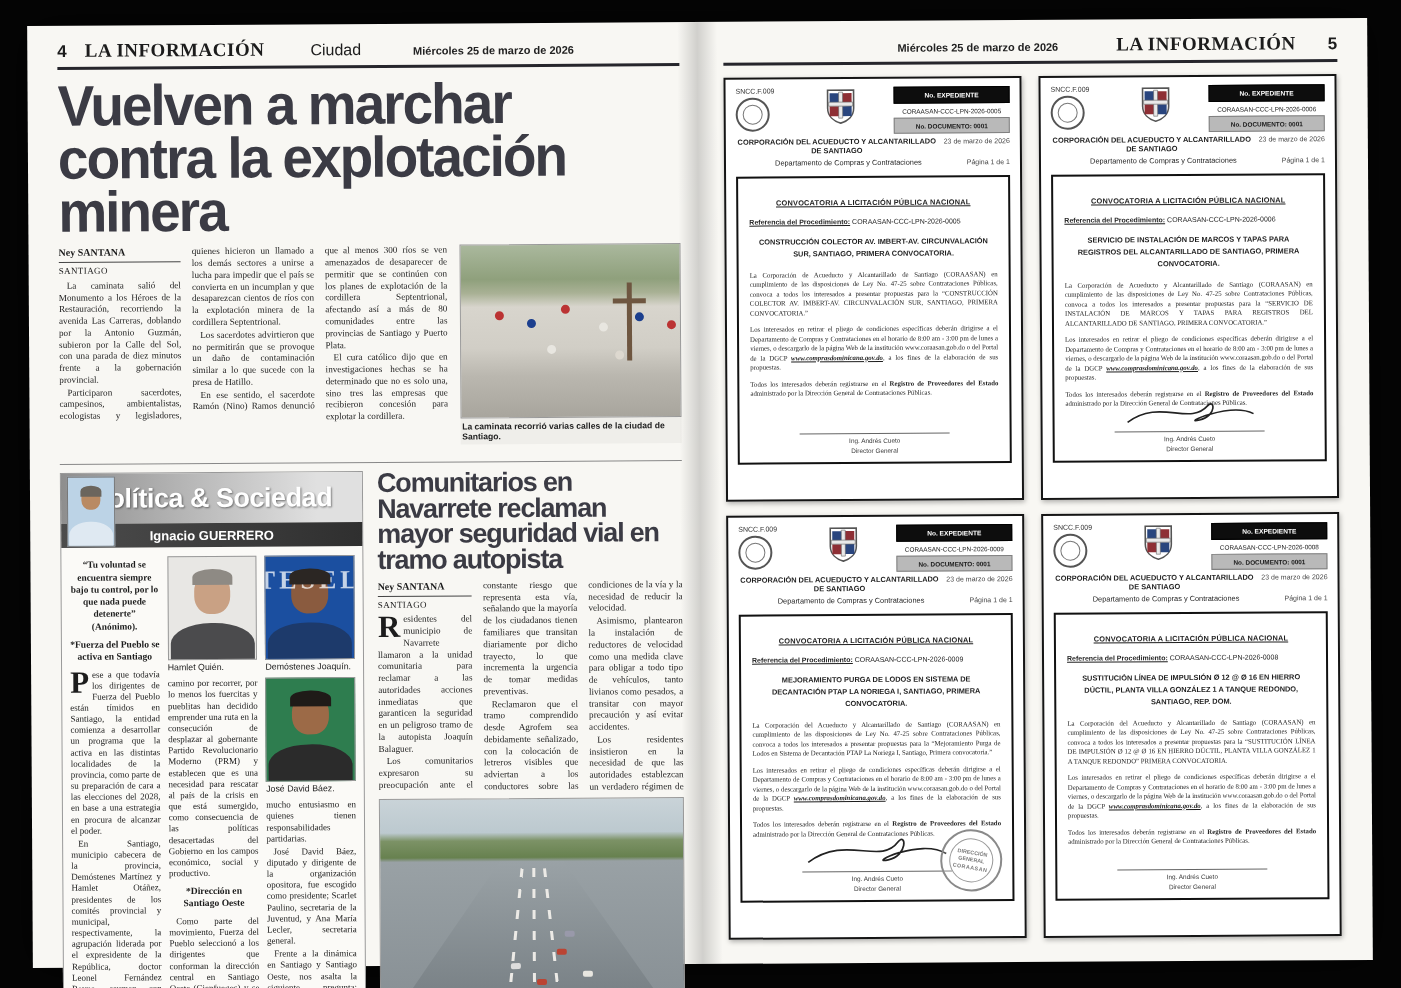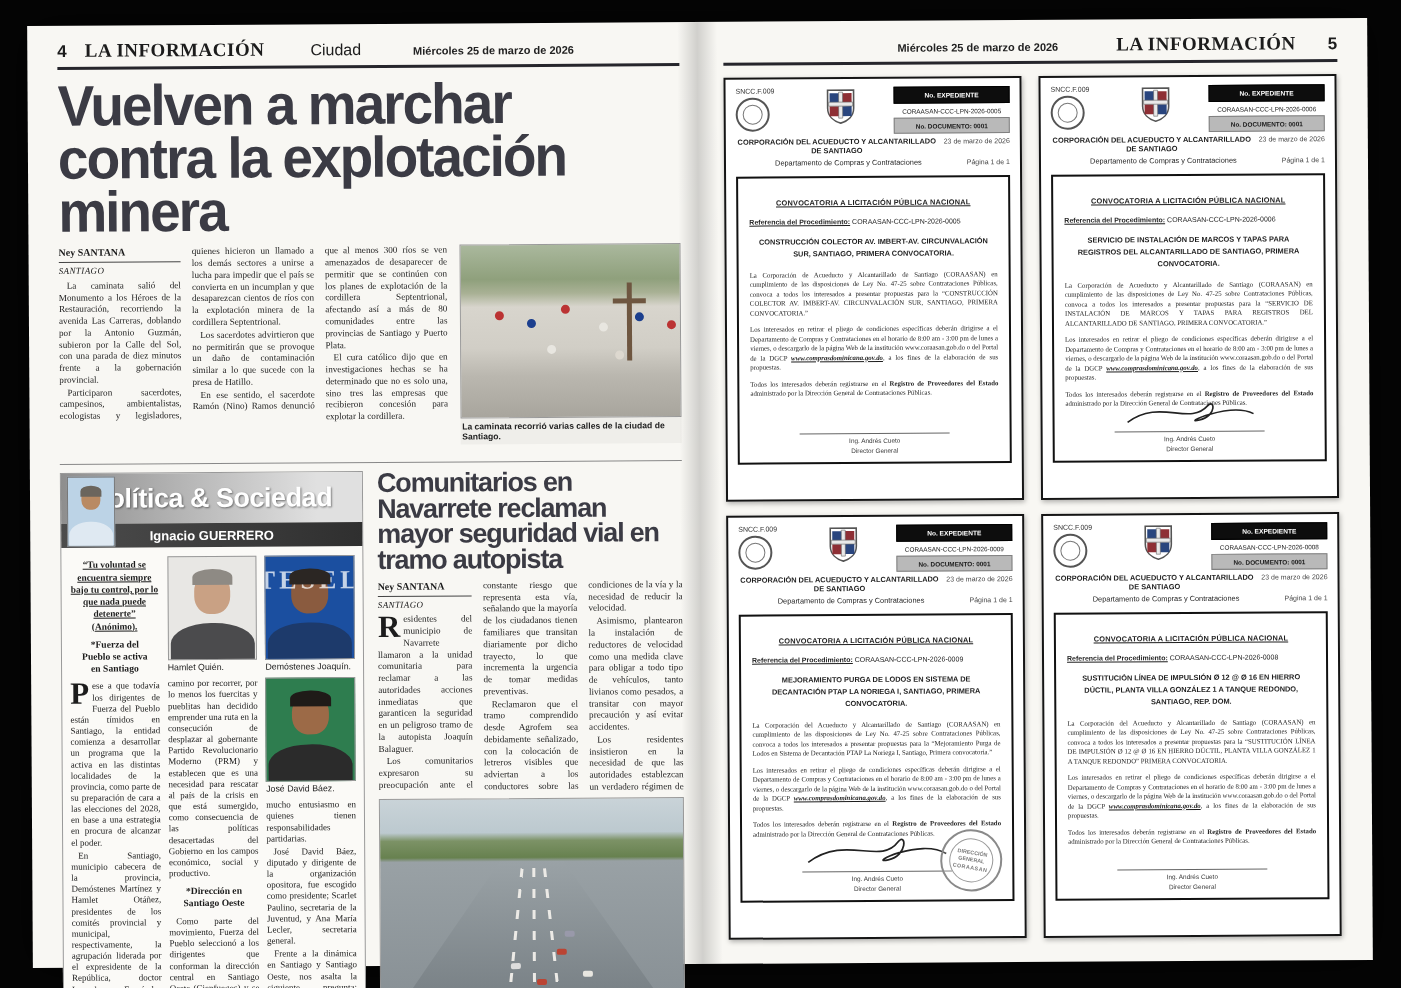--- a/index.html
+++ b/index.html
@@ -23,21 +23,21 @@
   .ph.right .pdate{margin-left:0;}
   .ph.right .brand{margin-left:40px;}
   .ph.right .pnum{margin-left:14px;}
 
   
   .headline{font-size:55px;line-height:.93;font-weight:bold;letter-spacing:-2px;color:#3b3b44;
             margin:10px 0 14px;transform:scaleY(1.04);transform-origin:top left;}
 
   
   .byline{font-weight:bold;font-size:10px;border-bottom:1px solid #444;padding-bottom:2px;margin-bottom:3px;font-family:Liberation Serif, serif;}
-  .dateline{font-size:9px;letter-spacing:.4px;margin-bottom:3px;color:#222;font-style:italic;}
+  .dateline{font-size:9px;letter-spacing:.4px;margin-bottom:3px;color:#222;}
   .cols3{column-count:3;column-gap:11px;font:9.2px/1.28 "Liberation Serif",serif;text-align:justify;overflow:hidden;}
   .cols3 p{margin:0 0 1px;text-indent:8px;}
   .cols3 p.nofirst{text-indent:0;}
   .dc::first-letter{float:left;font-weight:bold;font-size:31px;line-height:23px;padding:1px 3px 0 0;
                     font-family:"Liberation Serif",serif;}
   .article-flex{display:flex;gap:12px;margin-top:2px;}
   .main-cols{width:400px;height:208px;}
 
   figure{margin:0;}
   .photo-fig{width:228px;}
@@ -62,22 +62,22 @@
   .pol-head{position:relative;height:74px;}
   .pol-band{position:absolute;left:0;right:0;top:0;height:50px;
             background:linear-gradient(90deg,#8e8e8e,#e0e0e0 85%);display:flex;align-items:center;justify-content:center;}
   .pol-title{color:#fff;font-weight:bold;font-size:27px;letter-spacing:-.5px;text-shadow:1px 1px 2px rgba(0,0,0,.45);}
   .pol-sub{position:absolute;left:0;right:0;top:50px;height:24px;background:linear-gradient(90deg,#4c4c4c,#2f2f2f);
            display:flex;align-items:center;justify-content:center;}
   .pol-author{color:#fff;font-weight:bold;font-size:13px;}
   .pol-photo{position:absolute;left:6px;top:3px;width:46px;height:68px;z-index:3;border:1px solid #777;}
   .pol-body{display:grid;grid-template-columns:1fr 1fr 1fr;gap:8px;padding:9px 8px 6px;
             font:9px/1.24 "Liberation Serif",serif;text-align:justify;height:442px;overflow:hidden;}
-  .quote{font-weight:bold;text-align:center;font-size:9.4px;line-height:1.3;margin:2px 0 4px;text-decoration:underline;}
-  .subhead{font-weight:bold;text-align:center;font-size:9.6px;margin:6px 12px 7px;}
+  .quote{font-weight:bold;text-align:center;font-size:9.4px;line-height:1.3;margin:2px 0 4px;}
+  .subhead{font-weight:bold;text-align:center;font-size:9.6px;margin:6px 0 7px;}
   .pol-body p{margin:0 0 2px;text-indent:7px;}
   .pol-body p.noind{text-indent:0;}
   .pcap{font-family:"Liberation Sans",sans-serif;font-size:8.8px;padding:2px 0 5px;text-align:left;}
 
   
   .person{position:relative;overflow:hidden;background:var(--bg,#ddd);}
   .person::before{content:"";position:absolute;top:14%;left:50%;transform:translateX(-50%);
       width:42%;aspect-ratio:.88;border-radius:46% 46% 42% 42%;background:var(--skin,#c49a78);}
   .person::after{content:"";position:absolute;bottom:-6%;left:50%;transform:translateX(-50%);
       width:96%;height:42%;border-radius:48% 48% 0 0;background:var(--suit,#3a3a3a);}

